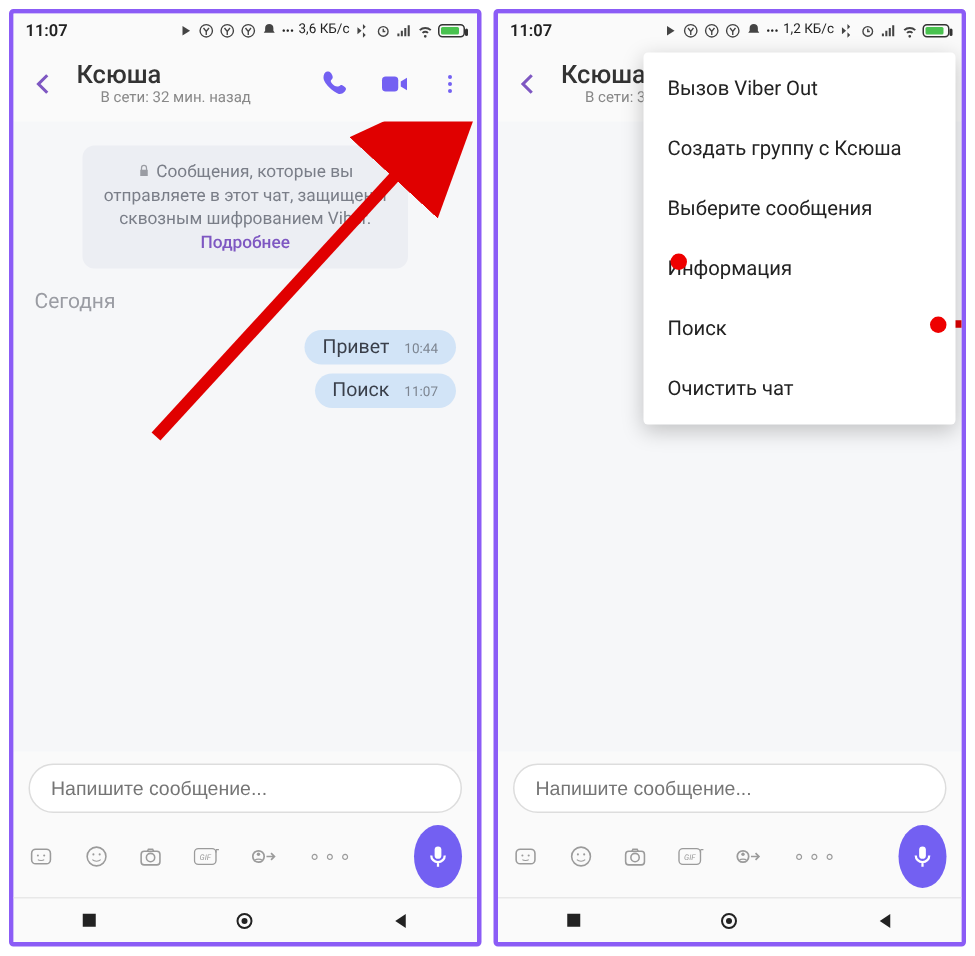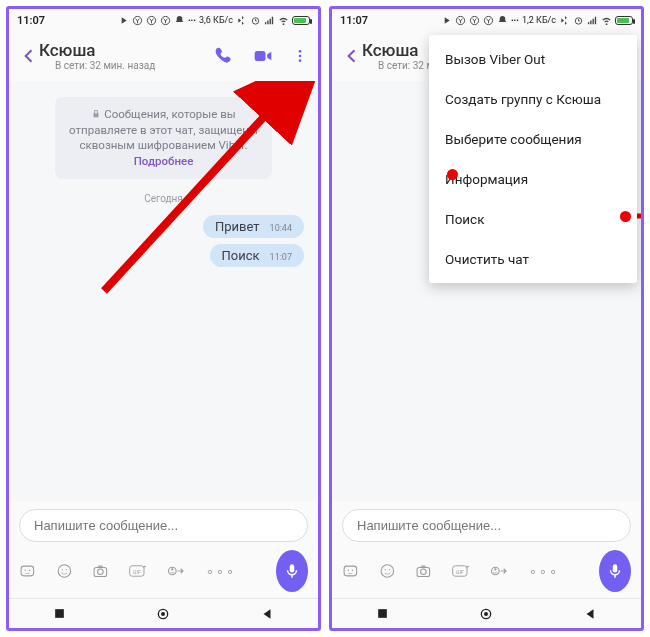--- a/index.html
+++ b/index.html
@@ -38,20 +38,21 @@
   .statusbar .ic { width: 11px; height: 11px; color: #444; }
   .batt { border:1px solid #333; border-radius:3px; width:18px; height:9px; position:relative; }
   .batt::after{content:"";position:absolute;right:-3px;top:2px;width:2px;height:5px;background:#333;border-radius:1px;}
   .batt i{position:absolute;left:1px;top:1px;bottom:1px;width:75%;background:#49c24f;border-radius:1px;}
   
   .appheader {
     height: 50px;
     display: flex;
     align-items: center;
     padding: 0 10px;
+    gap: 12px;
     background: #fafafa;
   }
   .back { color:#7e57c2; }
   .title-block { flex:1; line-height:1.1; }
   .title-block .name { font-size:17px; font-weight:500; color:#333; }
   .title-block .sub { font-size:10px; color:#888;padding-left:16px; }
   .hicons { display:flex; align-items:center; gap:18px; color:#7360F2; }
   
   .chat {
     flex:1;
@@ -67,21 +68,21 @@
     border-radius:8px;
     padding:10px 14px;
     text-align:center;
     font-size:11.5px;
     color:#7a7e88;
     line-height:1.35;
     margin:6px auto 10px;
     max-width: 250px;
   }
   .enc-card .more { color:#7e57c2; font-weight:500; }
-  .daylabel { text-align:center; font-size:10px; color:#9a9ca3; margin:4px 0 8px; }
+  .daylabel { text-align:left; font-size:14px; color:#9a9ca3; margin:4px 0 8px; }
   .msg {
     align-self:flex-end;
     background:#d2e4f7;
     color:#3a3f4a;
     border-radius:16px;
     padding:4px 12px;
     margin:3px 0;
     font-size:13px;
     display:flex;
     align-items:baseline;

